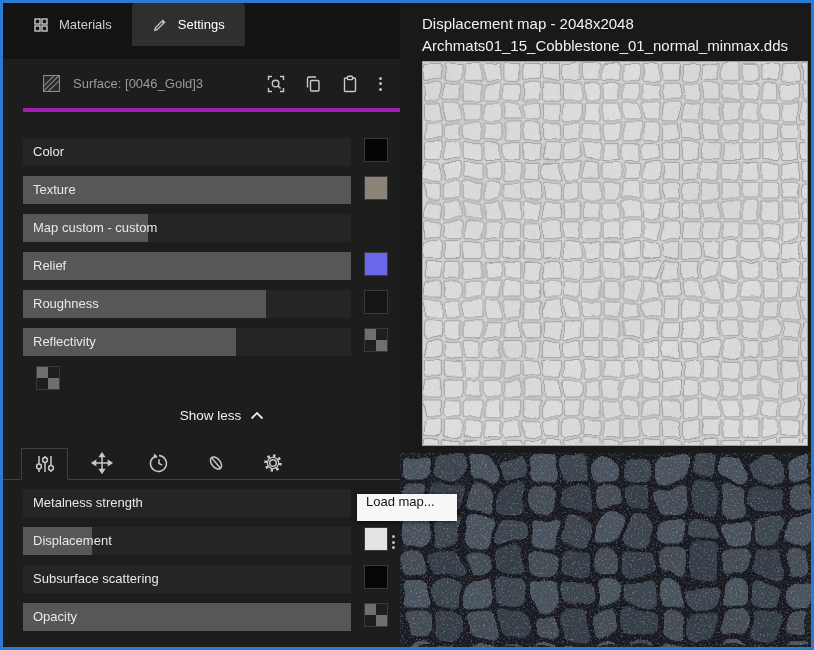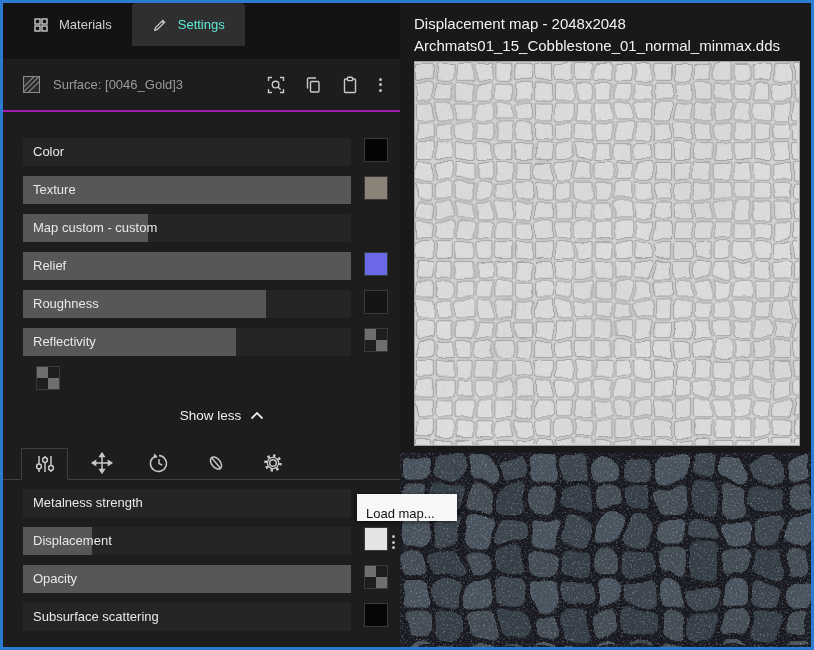--- a/index.html
+++ b/index.html
@@ -6,22 +6,22 @@
   * { box-sizing:border-box; }
   .window {
     position:relative; width:814px; height:650px;
     border:3px solid #2b7cd0; background:#1d1d1d; overflow:hidden;
     font-family:"Liberation Sans", sans-serif;
   }
   
   .left-panel { position:absolute; left:0; top:0; width:397px; height:100%; background:#1d1d1d; z-index:2; }
   .tab-bar { height:56px; background:#131313; display:flex; align-items:flex-start; padding-left:10px; }
   .tab { display:flex; align-items:center; gap:10px; height:43px; padding:0 20px; font-size:13px; color:#cfcfcf; cursor:pointer; }
-  .tab.active { background:#2f2f2f; border-radius:4px 4px 0 0; color:#5eead4; }
-  .surface-row { height:53px; display:flex; align-items:center; padding:0 16px 0 20px; border-bottom:2px solid #a21caf; }
+  .tab.active { background:#2f2f2f; border-radius:4px 4px 0 0; color:#ffffff; }
+  .surface-row { height:53px; display:flex; align-items:center; padding:0 16px 0 20px; border-bottom:4px solid #a21caf;margin-left:20px; }
   .surface-label { color:#9b9b9b; font-size:13px; margin-left:13px; flex:1; white-space:nowrap; overflow:hidden; }
   .surface-tools { display:flex; align-items:center; gap:17px; }
   .icon-btn { display:flex; align-items:center; justify-content:center; cursor:pointer; }
   .kebab { display:inline-flex; flex-direction:column; gap:2.5px; padding:2px; }
   .kebab i { width:3px; height:3px; border-radius:50%; background:#c0c0c0; }
   .props { padding:26px 12px 0 20px; }
   .props.extra { padding-top:9px; }
   .prow { display:flex; align-items:flex-start; height:28px; margin-bottom:10px; position:relative; }
   .bar { flex:1; height:28px; background:#252525; position:relative; overflow:hidden; cursor:pointer; }
   .bar .fill { position:absolute; left:0; top:0; bottom:0; width:0; background:#575757; }
@@ -31,29 +31,29 @@
   .swatch.spacer { visibility:hidden; }
   .row-kebab { position:absolute; right:-9px; top:6px; }
   .show-less { display:flex; align-items:center; justify-content:center; gap:9px; color:#f0f0f0; font-size:13.5px; height:22px; margin-top:3px; cursor:pointer;padding-left:41px; }
   .tool-tabs { display:flex; align-items:flex-end; padding-left:18px; margin-top:21px; border-bottom:1px solid #3f3f3f; height:33px; }
   .tool-tab { width:47px; height:32px; display:flex; align-items:center; justify-content:center; margin-right:10px; cursor:pointer; }
   .tool-tab.active { border:1px solid #3f3f3f; border-bottom:1px solid #1d1d1d; margin-bottom:-1px; background:#1d1d1d; }
   
   .right-panel { position:absolute; left:397px; top:0; right:0; bottom:0; background:#191919; }
   .viewport { position:absolute; left:0; right:0; top:450px; bottom:0; cursor:grab; }
   .viewport svg { display:block; width:100%; height:100%; }
-  .preview-overlay { position:absolute; top:0; left:0; right:0; height:450px; background:#191919; }
+  .preview-overlay { position:absolute; top:0; left:8px; right:0; height:450px; background:#191919; }
   .preview-title, .preview-filename { margin:0 0 0 14px; font-size:15px; color:#f2f2f2; white-space:nowrap; }
   .preview-title { padding-top:12px; }
   .preview-filename { padding-top:5px; }
   .preview-frame { margin:7px 0 0 14px; width:386px; height:385px; border:1px solid #a0a0a0; overflow:hidden; background:#d8d8d8; }
   .preview-frame svg { display:block; width:100%; height:100%; }
   
   .load-map-popup { position:absolute; left:354px; top:491px; width:100px; height:27px; background:#f7f7f7; color:#121212;
-    font-size:13px; display:flex; align-items:flex-end; padding-left:9px; z-index:20; box-shadow:0 1px 5px rgba(0,0,0,.6); cursor:pointer; }
+    font-size:13px; display:flex; align-items:flex-start; padding-left:9px; z-index:20; box-shadow:0 1px 5px rgba(0,0,0,.6); cursor:pointer; }
 </style>
 </head>
 <body>
 
 <div class="window">
 
   <div class="left-panel">
 
     <div class="tab-bar">
       <div class="tab">
@@ -254,32 +254,32 @@
         <div class="swatch" style="background: rgb(228, 228, 228);"></div>
         <span class="kebab row-kebab">
             <i></i>
             <i></i>
             <i></i>
           </span>
       </div>
 
       <div class="prow">
         <div class="bar">
+          <div class="fill" style="width: 0%;"></div>
+          <span class="plabel">Subsurface scattering</span>
+        </div>
+        <div class="swatch" style="background: rgb(6, 6, 6);"></div>
+      </div>
+
+      <div class="prow">
+        <div class="bar">
           <div class="fill" style="width: 100%;"></div>
           <span class="plabel">Opacity</span>
         </div>
         <div class="swatch checker"></div>
-      </div>
-
-      <div class="prow">
-        <div class="bar">
-          <div class="fill" style="width: 0%;"></div>
-          <span class="plabel">Subsurface scattering</span>
-        </div>
-        <div class="swatch" style="background: rgb(6, 6, 6);"></div>
       </div>
 
     </div>
   </div>
 
   <div class="right-panel">
 
     <div class="viewport">
       <svg viewBox="0 0 411 197" preserveAspectRatio="none">
         <defs>

